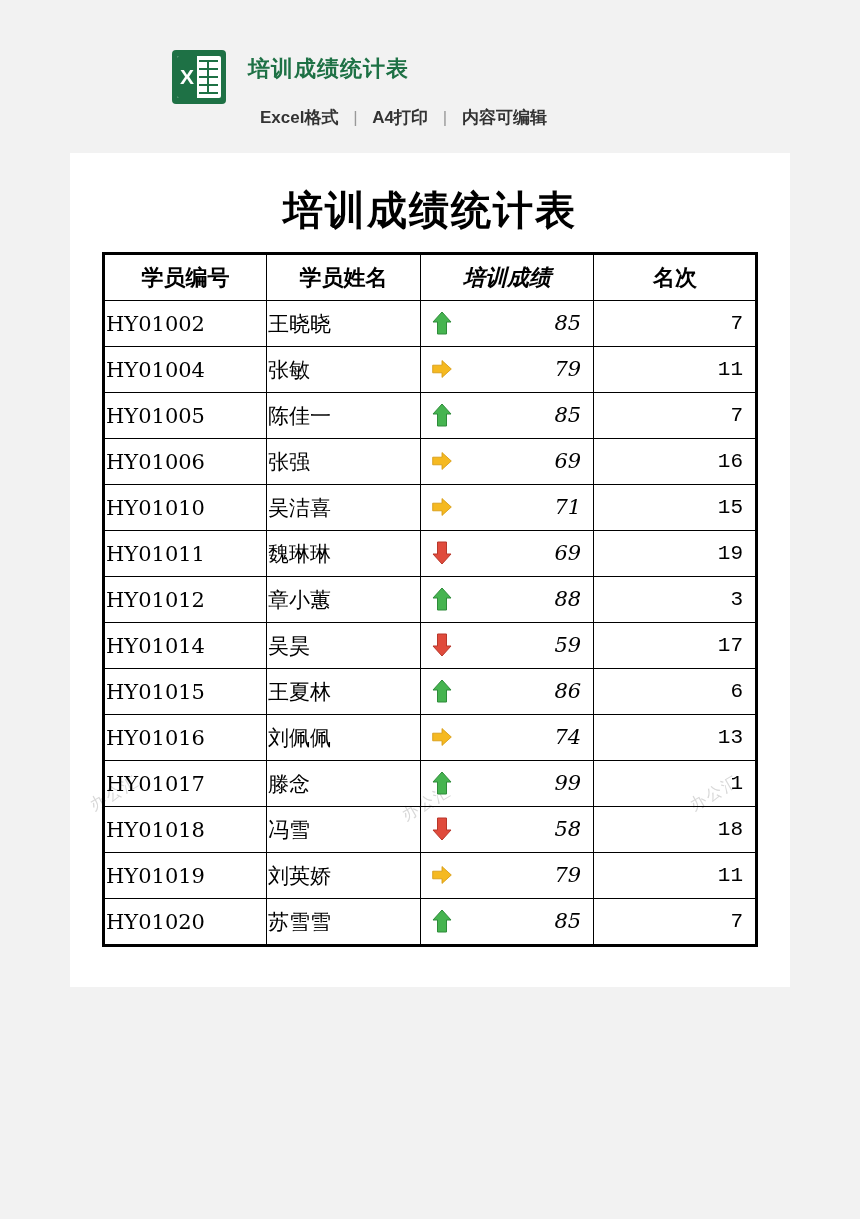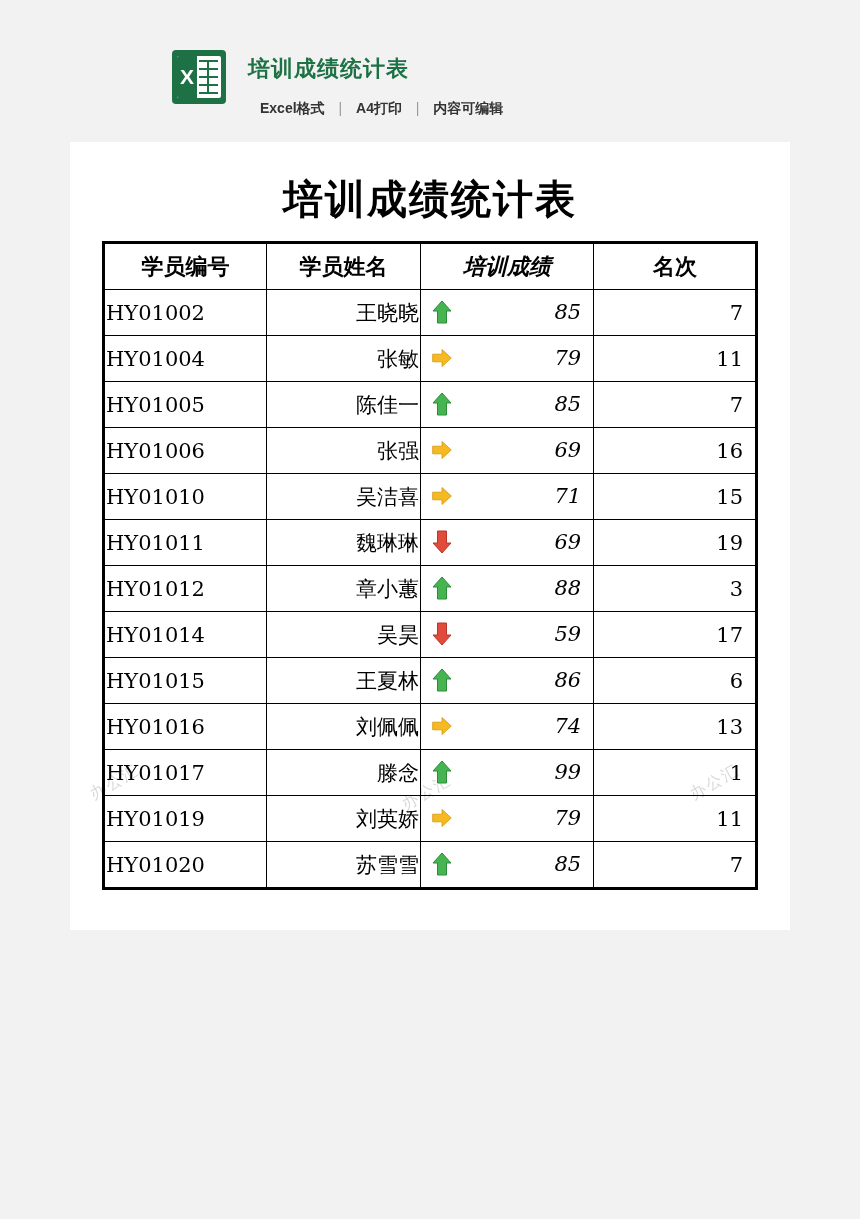--- a/index.html
+++ b/index.html
@@ -68,22 +68,22 @@
     margin-left: 22px;
     padding-top: 6px;
   }
   .doc-title {
     color: #1e7145;
     font-size: 22px;
     font-weight: bold;
     letter-spacing: 1px;
   }
   .doc-subtitle {
-    margin-top: 16px;
-    font-size: 14px;
+    margin-top: 22px;
+    font-size: 17px;
     font-weight: bold;
     color: #333333;
     padding-left: 12px;
   }
   .doc-subtitle .sep {
     color: #999999;
     margin: 0 10px;
     font-weight: normal;
   }
 
@@ -136,23 +136,23 @@
   }
   table.grade-table th:first-child,
   table.grade-table td:first-child {
     border-left-width: 3px;
   }
   table.grade-table th:last-child,
   table.grade-table td:last-child {
     border-right-width: 3px;
   }
   .col-id    { width: 166px; text-align: left; }
-  .col-name  { width: 166px; text-align: right; }
+  .col-name  { width: 166px; text-align: left; }
   .col-score { width: 162px; font-style: italic; }
-  .col-rank  { width: 162px; text-align: right; padding-right: 12px; }
+  .col-rank  { width: 162px; text-align: right; padding-right: 12px; font-family: Liberation Mono, monospace; }
 
   .score-cell {
     padding: 0 12px 1px 10px;
   }
   .score-wrap {
     display: flex;
     align-items: center;
     justify-content: space-between;
   }
   .score-num { text-align: right; }
@@ -369,20 +369,33 @@
             <div class="score-wrap">
               <svg class="arrow" viewBox="0 0 22 26">
                 <polygon points="11,2 20,12 15.5,12 15.5,24 6.5,24 6.5,12 2,12" fill="#46b450" stroke="#2e8b3a" stroke-width="1"></polygon>
               </svg>
               <span class="score-num">99</span>
             </div>
           </td>
           <td class="col-rank">1</td>
         </tr>
         <tr>
+          <td class="col-id">HY01018</td>
+          <td class="col-name">冯雪</td>
+          <td class="col-score score-cell">
+            <div class="score-wrap">
+              <svg class="arrow" viewBox="0 0 22 26">
+                <polygon points="11,24 2,14 6.5,14 6.5,2 15.5,2 15.5,14 20,14" fill="#e04b3c" stroke="#b8372a" stroke-width="1"></polygon>
+              </svg>
+              <span class="score-num">58</span>
+            </div>
+          </td>
+          <td class="col-rank">18</td>
+        </tr>
+        <tr>
           <td class="col-id">HY01019</td>
           <td class="col-name">刘英娇</td>
           <td class="col-score score-cell">
             <div class="score-wrap">
               <svg class="arrow" viewBox="0 0 26 26">
                 <polygon points="24,13 13,3 13,8.5 2,8.5 2,17.5 13,17.5 13,23" fill="#f5b921" stroke="#d69a12" stroke-width="1"></polygon>
               </svg>
               <span class="score-num">79</span>
             </div>
           </td>

